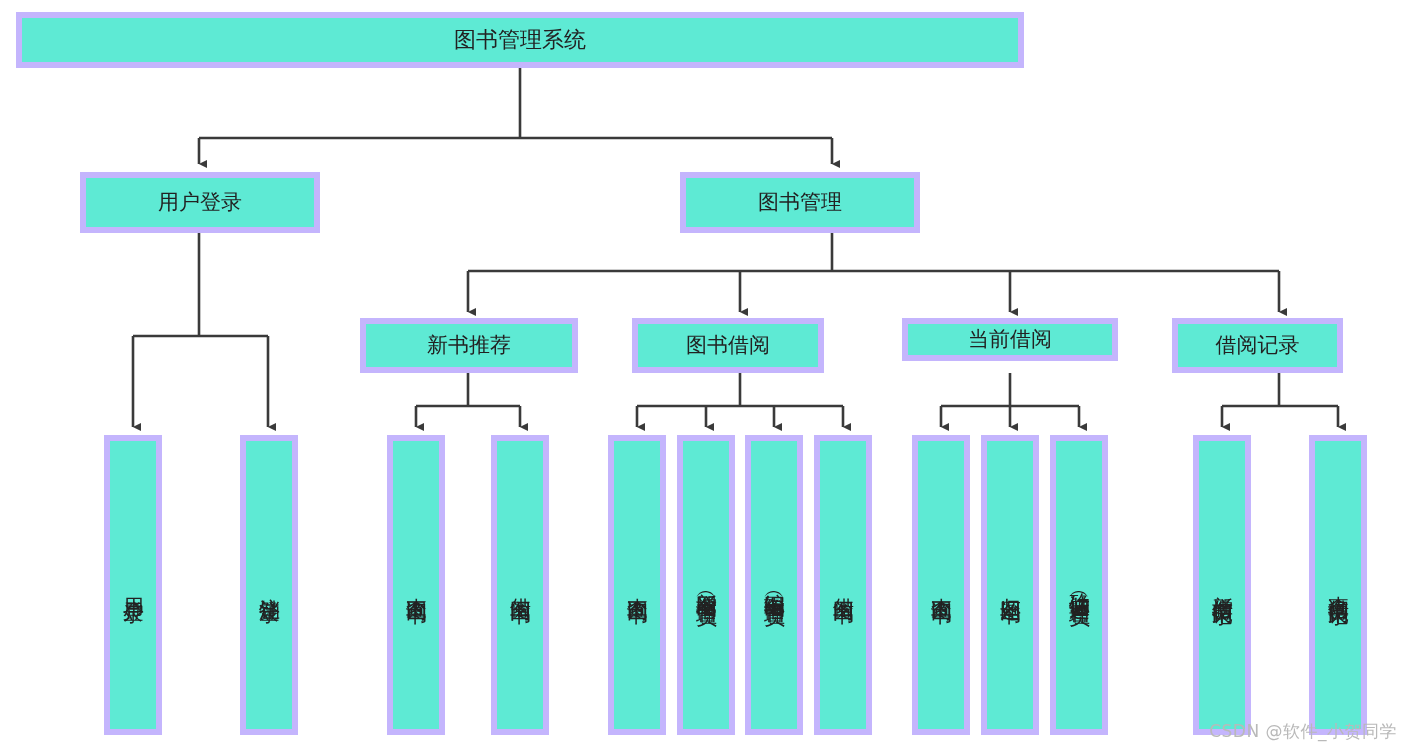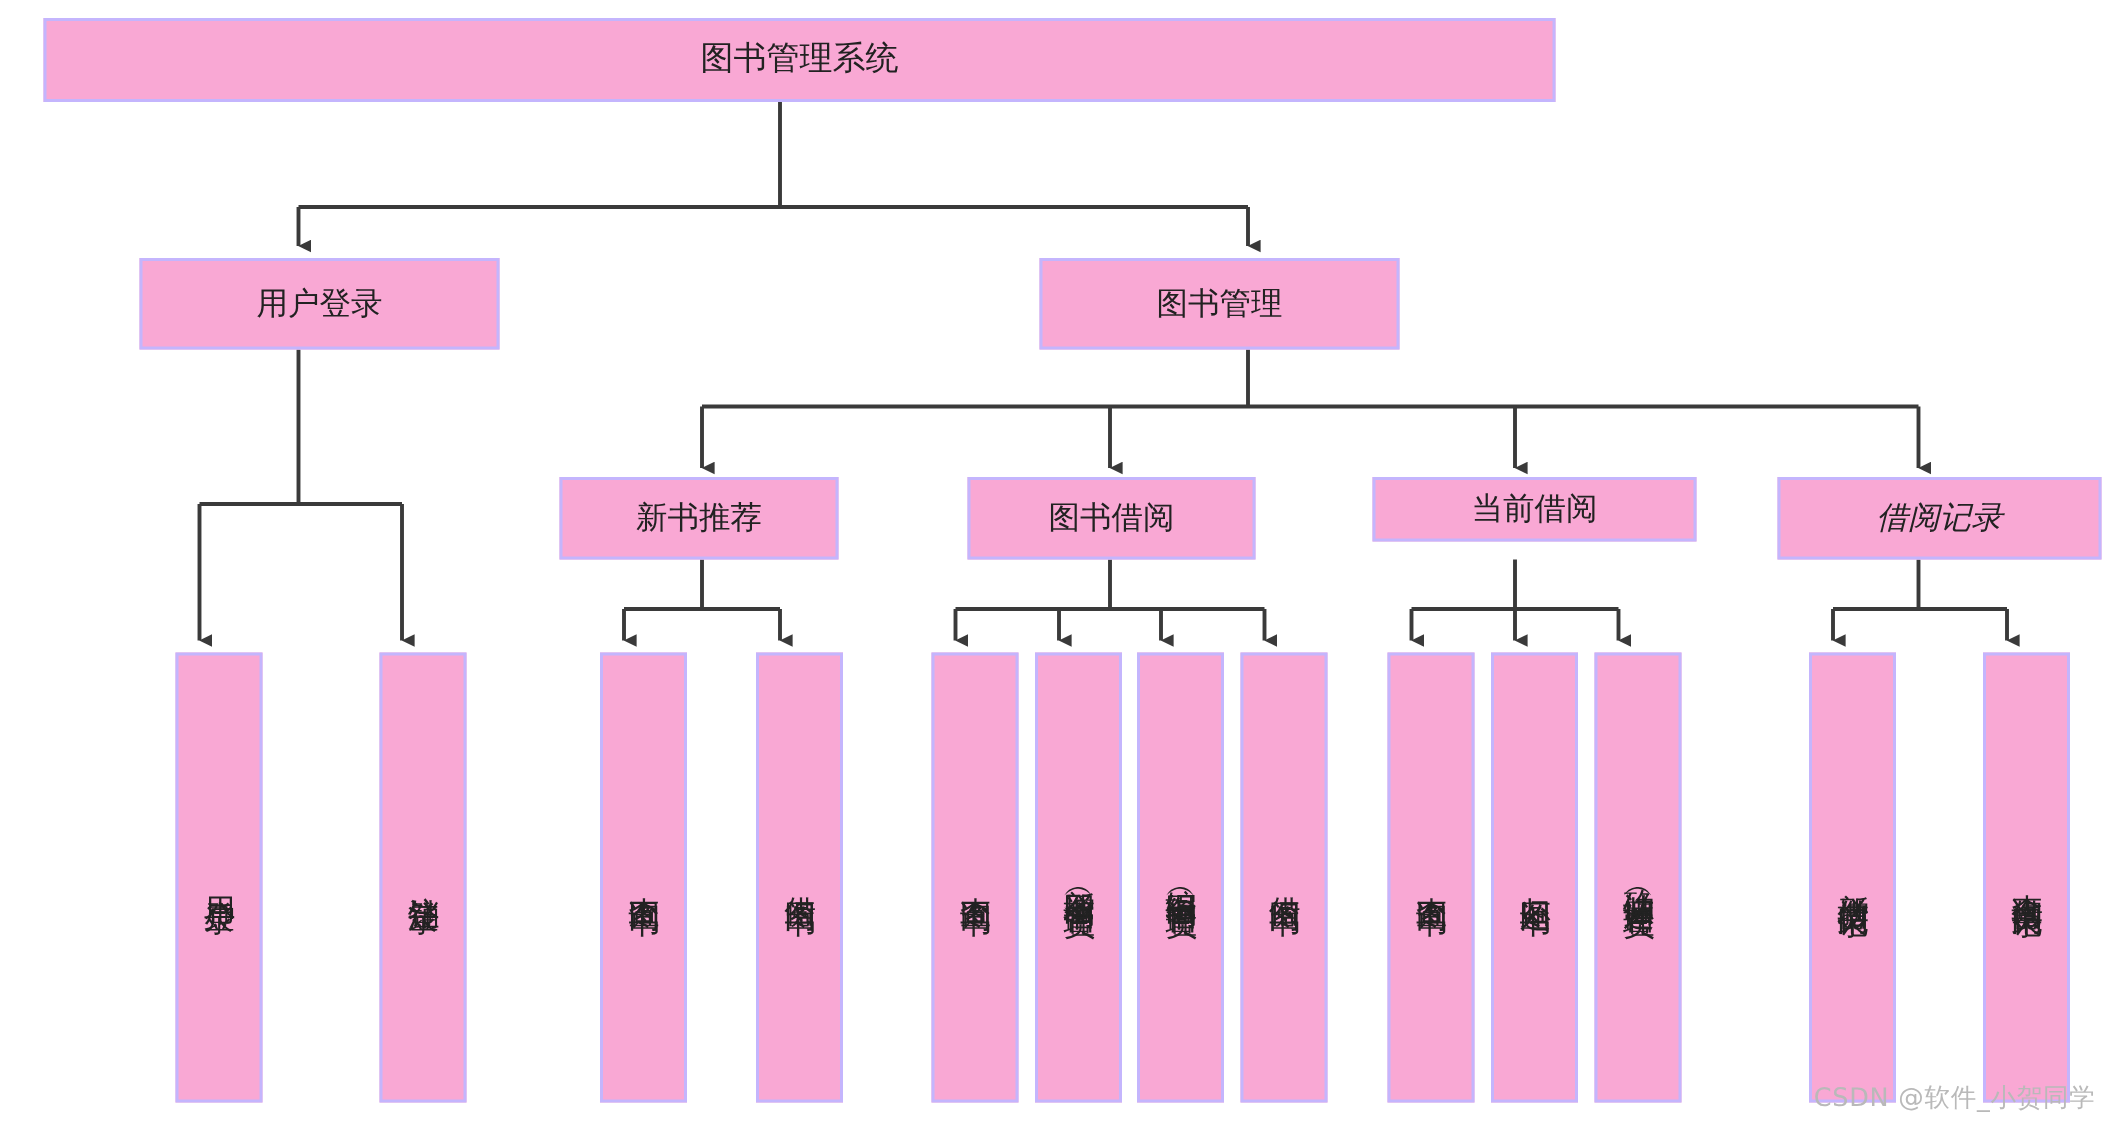--- a/index.html
+++ b/index.html
@@ -21,27 +21,26 @@
   #edge-layer {
     position: absolute;
     left: 0;
     top: 0;
     width: 1405px;
     height: 747px;
   }
   .node {
     position: absolute;
     box-sizing: border-box;
-    background: #f9a8d4;
-    border: 2px solid #c4b5fd;
+    background: #5eead4;
+    border: 6px solid #c4b5fd;
     display: flex;
     align-items: center;
     justify-content: center;
     z-index: 5;
-    margin-left: 13px;
   }
   .node .node-label {
     color: #222222;
     line-height: 1.15;
     text-align: center;
     white-space: nowrap;
   }
   
   .node.h .node-label {
     font-size: 21px;
@@ -133,30 +132,30 @@
     <span class="node-label">图书管理系统</span>
   </div>
 
   <div class="node h" style="left:80px; top:172px; width:240px; height:61px;">
     <span class="node-label">用户登录</span>
   </div>
   <div class="node h" style="left:680px; top:172px; width:240px; height:61px;">
     <span class="node-label">图书管理</span>
   </div>
 
-  <div class="node h" style="left:360px; top:318px; width:186px; height:55px;">
+  <div class="node h" style="left:360px; top:318px; width:218px; height:55px;">
     <span class="node-label">新书推荐</span>
   </div>
   <div class="node h" style="left:632px; top:318px; width:192px; height:55px;">
     <span class="node-label">图书借阅</span>
   </div>
   <div class="node h" style="left:902px; top:318px; width:216px; height:43px;">
     <span class="node-label">当前借阅</span>
   </div>
-  <div class="node h" style="left:1172px; top:318px; width:216px; height:55px;font-style:italic;">
+  <div class="node h" style="left:1172px; top:318px; width:171px; height:55px;">
     <span class="node-label">借阅记录</span>
   </div>
 
   <div class="node v" style="left:104px; top:435px; width:58px; height:300px;">
     <span class="node-label">用户登录</span>
   </div>
   <div class="node v" style="left:240px; top:435px; width:58px; height:300px;">
     <span class="node-label">注销登录</span>
   </div>
 

